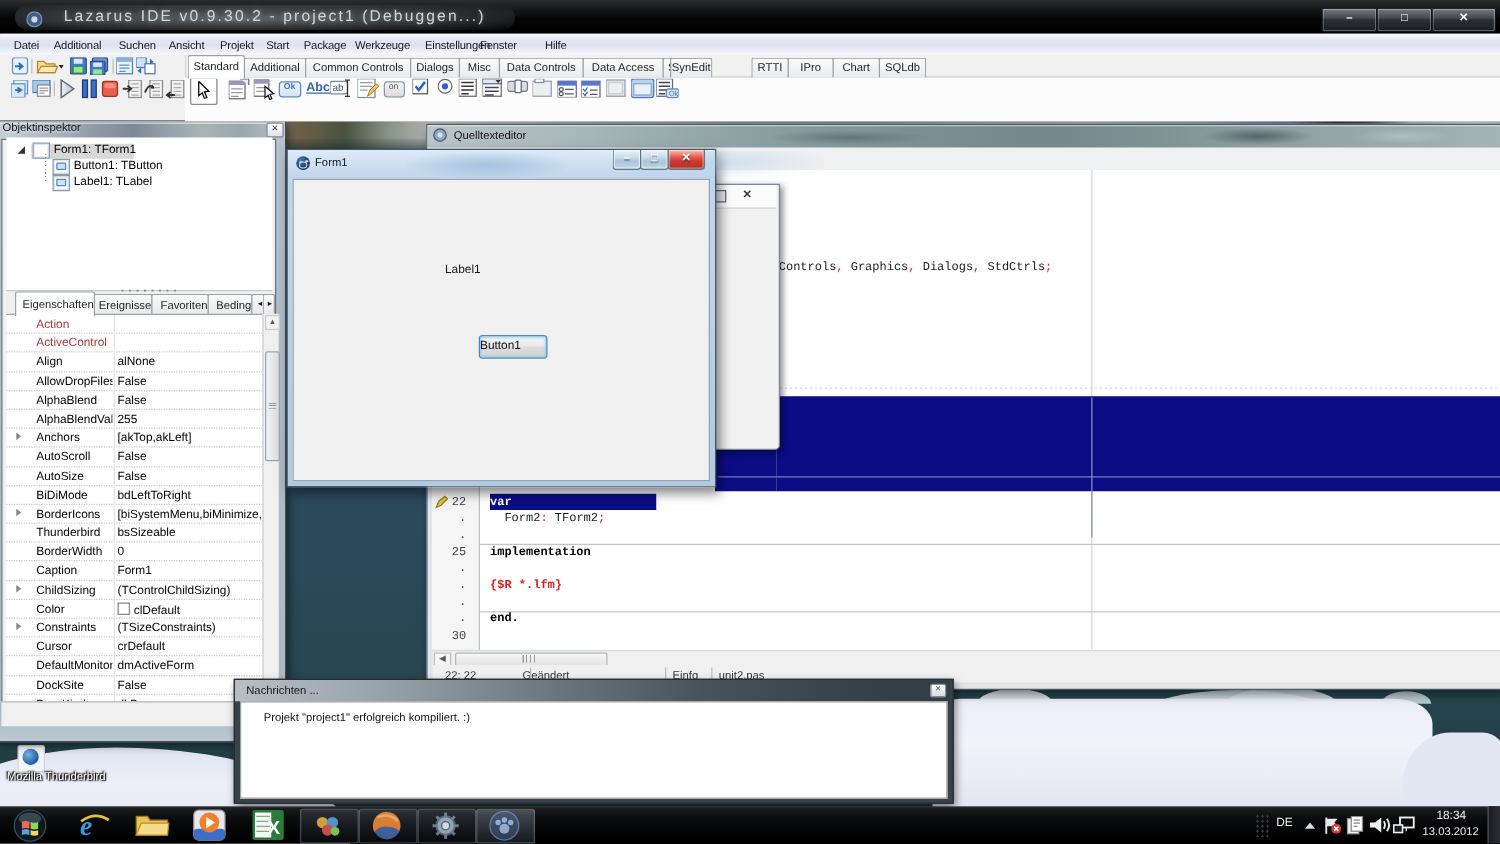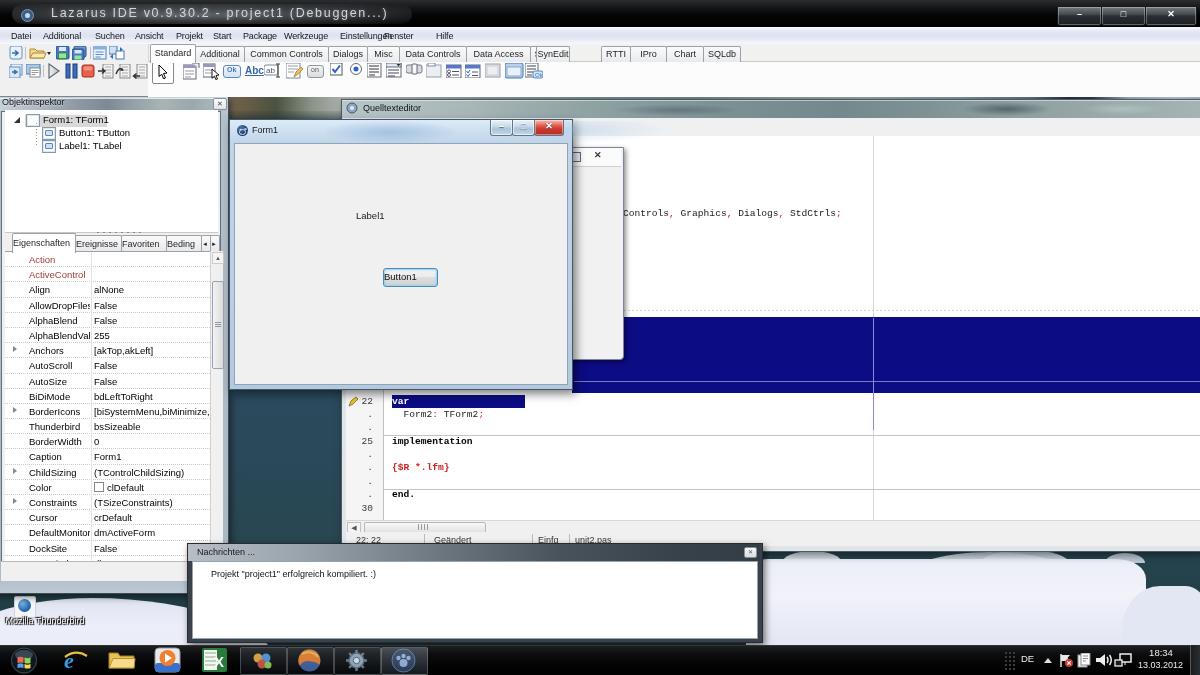--- a/index.html
+++ b/index.html
@@ -38,21 +38,21 @@
 
 #oi{left:-6px;top:96px;width:233px;height:496px;background:linear-gradient(180deg,#c6d1da 0%,#b4c1cc 4%,#aab8c4 95%,#bcc9d3 100%);border:1px solid #3f4a54;box-shadow:2px 3px 7px rgba(0,0,0,.5)}
 #oi .inner{position:absolute;left:6px;top:14px;width:218px;height:466px;background:#f0f0f0;border:1px solid #64707a}
 #oititle{left:2px;top:97px;font-size:9px;color:#10151a;text-shadow:0 1px 1px rgba(255,255,255,.5)}
 #oiclose{left:213px;top:98px;width:12px;height:10px;background:linear-gradient(#fefefe,#dfe3e8);border:1px solid #8a9098;border-radius:2px;font-size:7px;line-height:9px;text-align:center;color:#444}
 #oitree{left:5px;top:110px;width:213px;height:122px;background:#fff;border-bottom:1px solid #c8c8c8}
 .trow{position:absolute;left:0;width:258px;height:13px;font-size:9.5px;color:#000;white-space:nowrap}
 .tico2{position:absolute;width:12px;height:11px;background:#fff;border:1px solid #8899aa;box-shadow:inset 0 0 0 1px #dde8f2}
 .tbox{position:absolute;width:6px;height:4px;border:1px solid #5588bb;background:#cfe0f0;border-radius:1px}
 #oisplit{left:95px;top:231px;width:46px;height:3px;background:radial-gradient(circle,#888 1px,transparent 1px) 0 0/6px 3px repeat-x}
-.otab{top:235px;height:16px;background:linear-gradient(180deg,#fafafa,#e8e8e8);border:1px solid #9ba1a9;border-bottom:none;border-radius:2px 2px 0 0;font-size:9px;color:#1c1f22;text-align:left;line-height:16px;overflow:hidden}
+.otab{top:235px;height:16px;background:linear-gradient(180deg,#fafafa,#e8e8e8);border:1px solid #9ba1a9;border-bottom:none;border-radius:2px 2px 0 0;font-size:9px;color:#1c1f22;text-align:right;line-height:16px;overflow:hidden}
 .otab.sel{top:233px;height:19px;background:#fff;line-height:18px;z-index:2}
 #ogrid{left:5px;top:251px;width:205px;height:310px;background:#fff;border-top:1px solid #9ba1a9;overflow:hidden}
 .pr{position:relative;height:14.2px;border-bottom:1px dotted #c9c9c9;font-size:9.5px;color:#000;white-space:nowrap;overflow:hidden}
 .pr .n{position:absolute;left:24px;top:2px;width:61px;overflow:hidden}
 .pr .v{position:absolute;left:89px;top:2px}
 .pr .x{position:absolute;left:8px;top:3px;width:0;height:0;border-left:4px solid #888;border-top:3px solid transparent;border-bottom:3px solid transparent}
 .pr.red .n{color:#a03b3b}
 #ogrid:after{content:"";position:absolute;left:86px;top:0;width:1px;height:310px;background:#e4e4e4}
 #oscr{left:210px;top:251px;width:12px;height:310px;background:#f0f0f0;border-left:1px solid #d0d0d0}
 #oscr .thumb{position:absolute;left:1px;top:30px;width:10px;height:86px;background:linear-gradient(90deg,#f2f2f2,#dcdcdc);border:1px solid #96a4b4;border-radius:2px}
@@ -158,21 +158,21 @@
           <path d="M1 10 L3 5 L8 1 L10 3 L5 8 Z" fill="#e8c33a" stroke="#9a7d20" stroke-width="1"></path>
         </svg>
     </div>
     <div class="a" id="edhs">
       <div class="a" style="left:1px;top:1px;width:12px;height:10px;background:#f4f4f4;border:1px solid #c0c0c0;font-size:7px;line-height:9px;text-align:center;color:#555">◀</div>
       <div class="a" style="left:18px;top:1px;width:120px;height:10px;background:linear-gradient(180deg,#f8f8f8,#e0e0e0);border:1px solid #b0b8c0;border-radius:2px"></div>
       <div class="a" style="left:72px;top:3px;width:10px;height:6px;background:repeating-linear-gradient(90deg,#999 0,#999 1px,transparent 1px,transparent 3px)"></div>
     </div>
     <div class="a" id="edstat">
       <span class="a" style="left:10px;top:3px">22: 22</span>
-      <span class="a" style="left:88px;top:3px">Geändert</span>
+      <span class="a" style="left:72px;top:3px">Geändert</span>
       <span class="a" style="left:192px;top:3px">Einfg</span>
       <span class="a" style="left:229px;top:3px">unit2.pas</span>
       <div class="a" style="left:78px;top:2px;width:1px;height:11px;background:#bbb"></div>
       <div class="a" style="left:186px;top:2px;width:1px;height:11px;background:#bbb"></div>
       <div class="a" style="left:223px;top:2px;width:1px;height:11px;background:#bbb"></div>
     </div>
   </div>
 
   <div class="a" id="fp">
     <div class="bar"></div>

